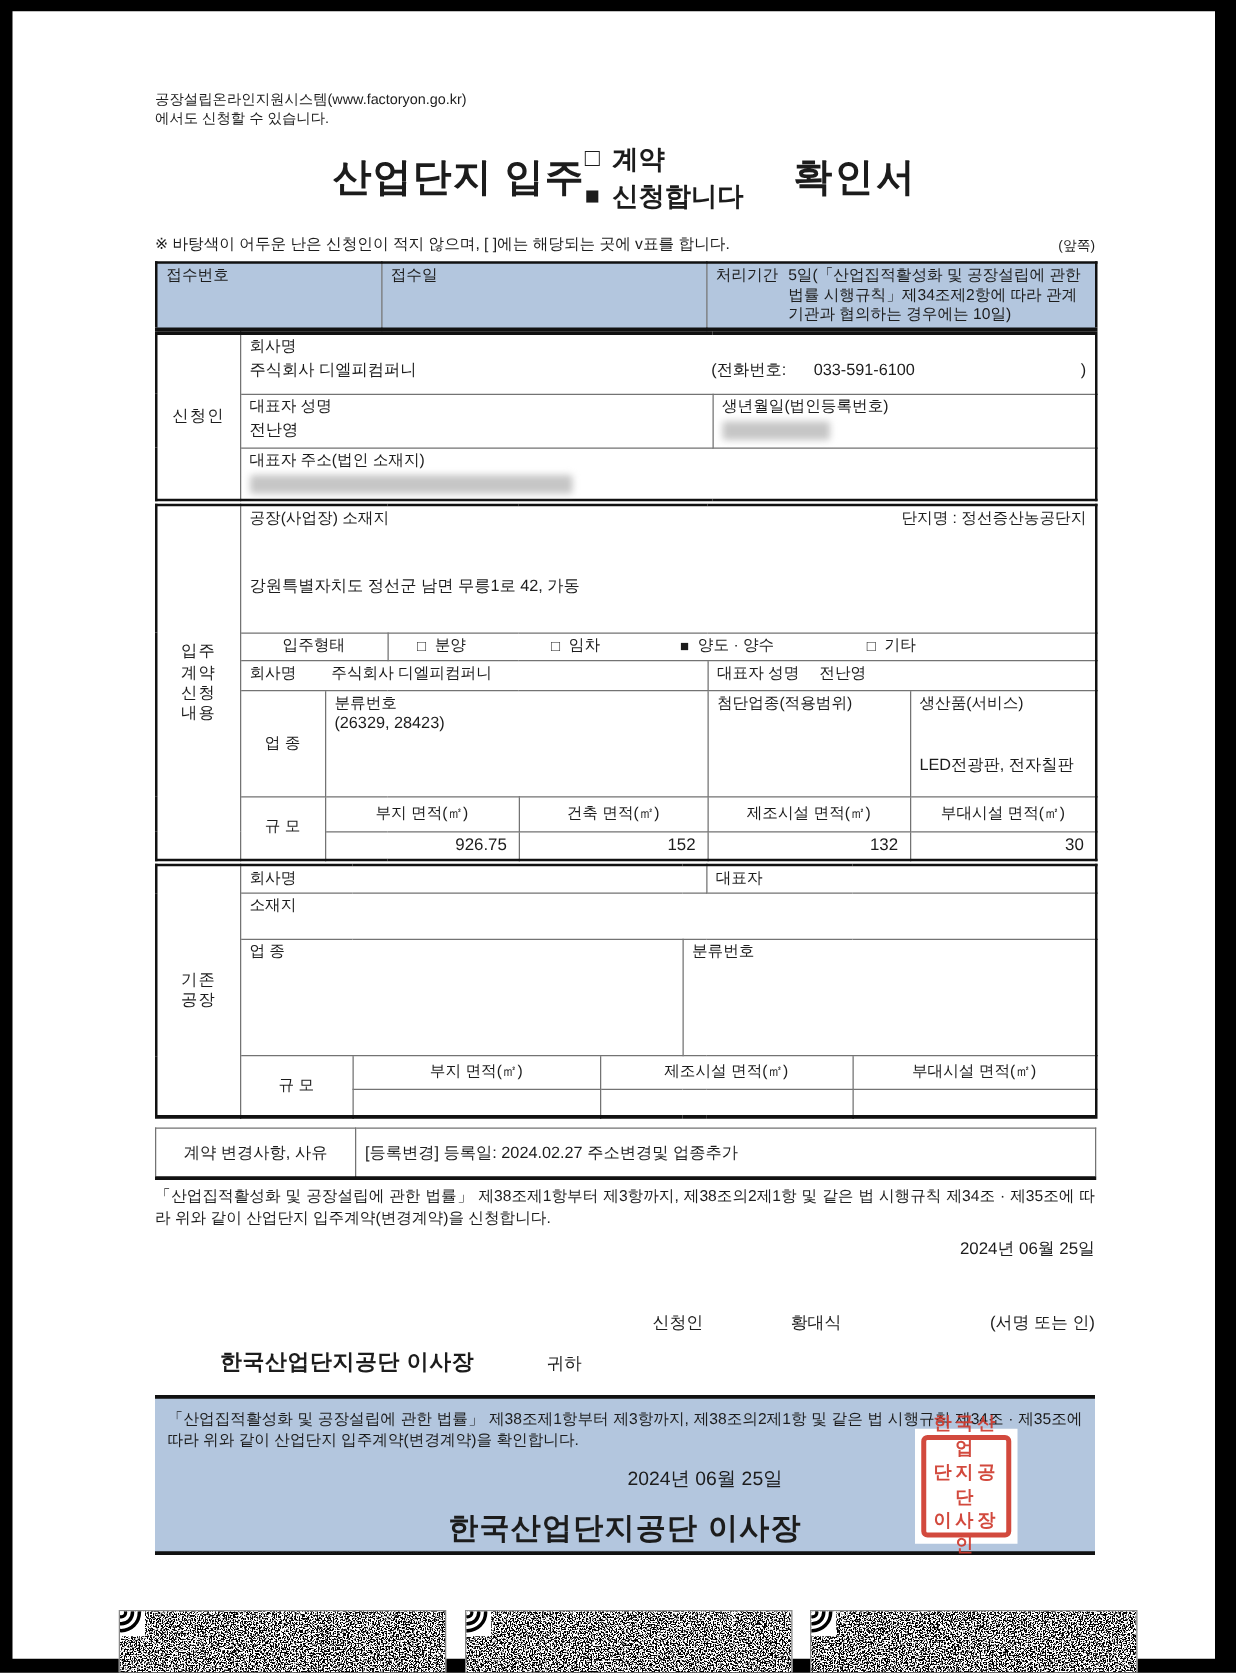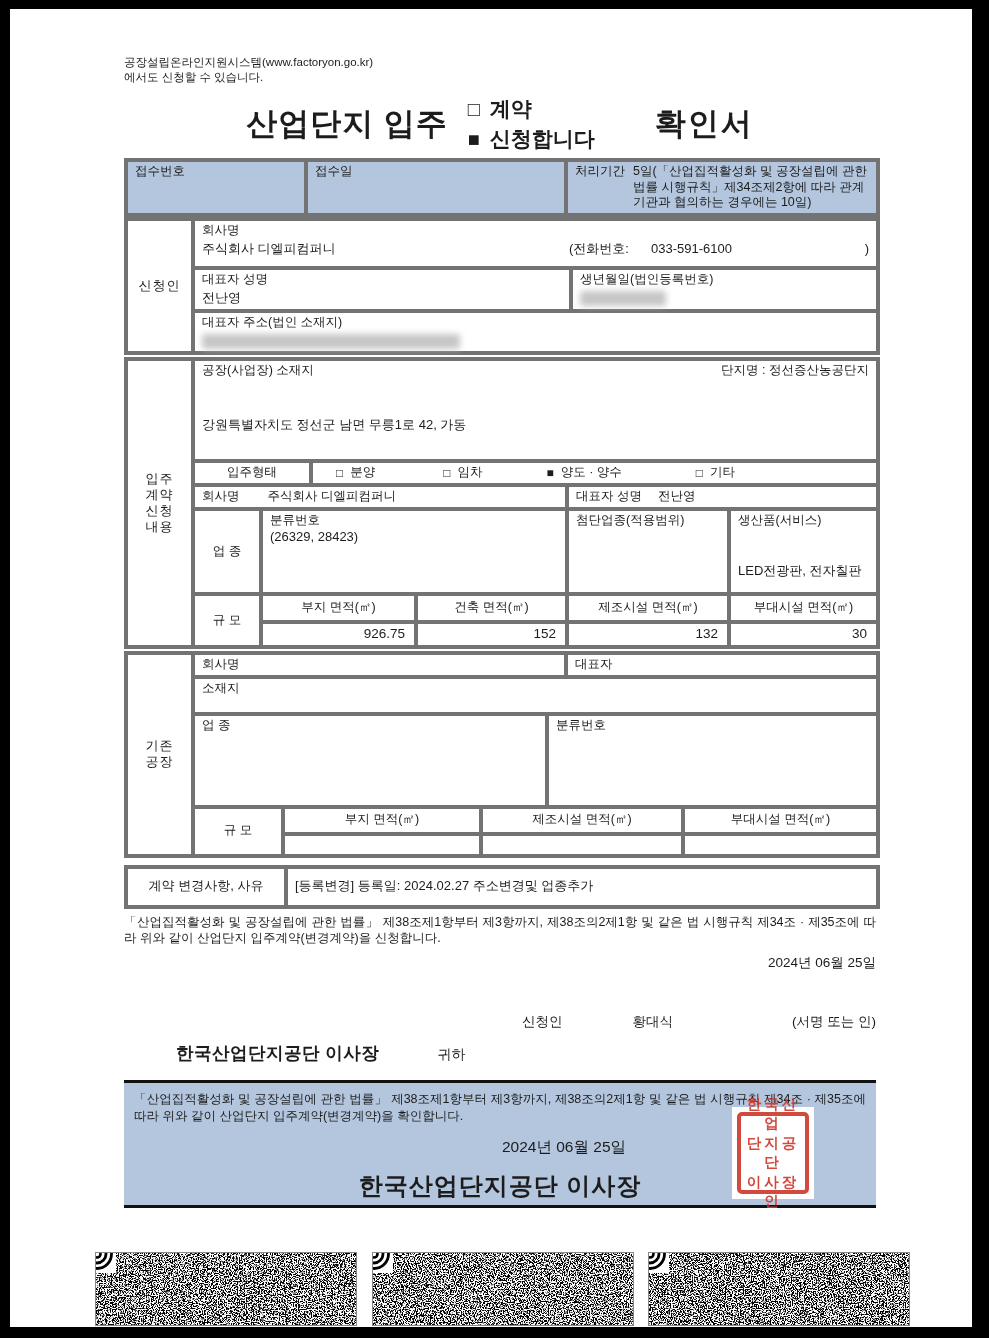--- a/index.html
+++ b/index.html
@@ -5,33 +5,33 @@
   html,body{margin:0;padding:0;background:#1a1a1a;}
   *{box-sizing:border-box;}
   body{font-family:"Liberation Sans","DejaVu Sans",sans-serif;color:#1c1c1c;}
   .frame{position:relative;width:989px;height:1338px;background:#000;overflow:hidden;}
   .page{position:absolute;left:10px;top:9px;width:962px;height:1318px;background:#fff;}
   .content{position:absolute;left:114px;top:46px;width:752px;}
 
   
   .ref-row{display:flex;justify-content:space-between;align-items:flex-start;}
   .form-ref{font-size:11.5px;line-height:1.3;width:470px;white-space:pre-line;}
-  .online-notice{font-size:11.5px;line-height:1.3;width:278px;white-space:pre-line;}
-  .title-row{display:flex;justify-content:center;align-items:center;margin-top:10px;gap:20px;text-align:center;}
+  .online-notice{font-size:11.5px;line-height:1.3;width:278px;white-space:pre-line;margin-top:18px;}
+  .title-row{display:flex;justify-content:center;align-items:center;margin-top:10px;text-align:center;}
   .title-main{font-size:31px;font-weight:bold;letter-spacing:1px;}
   .title-opts{display:flex;flex-direction:column;gap:2px;}
   .title-opt{display:flex;align-items:center;gap:10px;font-size:21px;font-weight:bold;}
   .title-opt .box{font-size:20px;line-height:1;}
   .title-suffix{font-size:31px;font-weight:bold;margin-left:40px;letter-spacing:2px;}
   .note-row{display:flex;justify-content:space-between;margin-top:16px;font-size:12.5px;align-items:flex-end;}
   .note-side{font-size:11px;}
 
   
   table{border-collapse:collapse;width:752px;table-layout:fixed;}
-  td{font-size:12.5px;vertical-align:top;padding:2px 7px;border:4px solid #737373;word-break:keep-all;line-height:1.25;margin-left:32px;}
+  td{font-size:12.5px;vertical-align:top;padding:2px 7px;border:1px solid #737373;word-break:keep-all;line-height:1.25;margin-left:32px;}
   .tblA{border:2px solid #111;border-bottom:3px solid #111;margin-top:5px;}
   .tblA td{background:#b3c6de;}
   .proc{display:flex;gap:8px;}
   .proc .plabel{flex:none;}
   .tblB{border:2px solid #111;border-top:3px solid #111;border-bottom:2px solid #111;}
   .tblC{border:2px solid #111;margin-top:2px;border-top:2px solid #111;border-bottom:2px solid #111;}
   .tblD{border:2px solid #111;margin-top:2px;border-bottom:3px solid #111;}
   .tblE{border:1.5px solid #111;border-bottom:3px solid #111;margin-top:7px;}
   .seclabel{text-align:center;vertical-align:middle;font-size:13px;white-space:pre-line;letter-spacing:1px;padding:2px 2px;}
   .lblval .lbl{font-size:12.5px;}
@@ -94,20 +94,24 @@
             <span>계약</span>
           </span>
           <span class="title-opt">
             <span class="box">■</span>
             <span>신청합니다</span>
           </span>
         </span>
         <span class="title-suffix">확인서</span>
       </div>
 
+      <div class="note-row">
+        <span>※ 바탕색이 어두운 난은 신청인이 적지 않으며, [  ]에는 해당되는 곳에 v표를 합니다.</span>
+        <span class="note-side">(앞쪽)</span>
+      </div>
 
       <table class="tblA">
         <colgroup>
             <col style="width:180px">
             <col style="width:260px">
             <col style="width:312px">
           </colgroup>
         <tbody>
             <tr>
           <td style="height:45px">접수번호</td>

